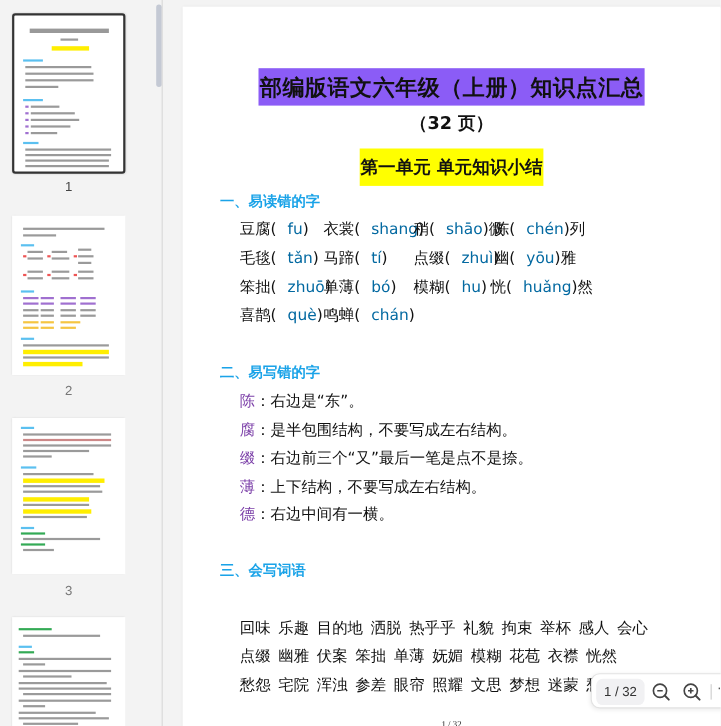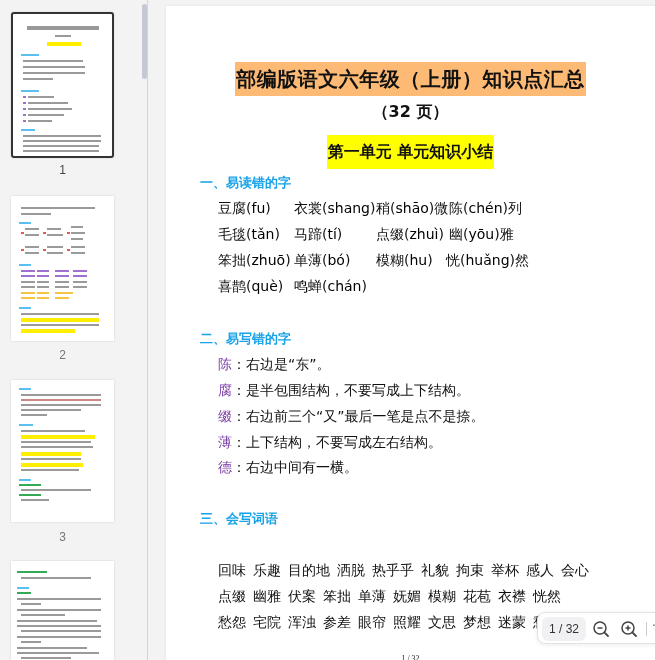--- a/index.html
+++ b/index.html
@@ -18,29 +18,29 @@
   .tl.blue { background: #5bc0f0; }
   .tl.yellow { background: #ffee00; height: 4px; }
   .tl.gray { background: #999; height: 4px; }
   .tl.purple { background: #a070d0; }
   .tl.red { background: #e55; }
 
   
   .viewer { position: absolute; left: 148px; top: 0; width: 507px; height: 660px; background: #f3f3f3; }
   .page { position: absolute; left: 166px; top: 6px; width: 500px; height: 660px; background: #fff; box-shadow: 0 0 3px rgba(0,0,0,0.08); }
   .title-wrap { position: absolute; top: 56px; left: 0; width: 489px; text-align: center; }
-  .doc-title { display: inline-block; background: #fdba74; font-weight: bold; font-size: 20px; color: #111; padding: 0 1px; line-height: 34px; letter-spacing: 0.5px; font-family: "DejaVu Sans", sans-serif; }
+  .doc-title { display: inline-block; background: #8b5cf6; font-weight: bold; font-size: 20px; color: #111; padding: 0 1px; line-height: 34px; letter-spacing: 0.5px; font-family: "DejaVu Sans", sans-serif; }
   .pages-note { position: absolute; top: 96px; left: 0; width: 489px; text-align: center; font-weight: bold; font-size: 16px; color: #111; }
   .unit-wrap { position: absolute; top: 129px; left: 0; width: 489px; text-align: center; }
   .unit-title { display: inline-block; background: #ffff00; font-weight: bold; font-size: 16px; color: #111; line-height: 34px; padding: 0 1px; }
 
   .sec-h { position: absolute; left: 34px; font-weight: bold; font-size: 13px; color: #1aa3e8; }
   .row { position: absolute; left: 52px; font-weight: normal; font-size: 14px; color: #111; white-space: nowrap; }
   .row span.item { position: absolute; top: 0; white-space: nowrap; }
-  .py { color: #000000; }
+  .py { color: #0369a1; margin-left: 10px; }
   .err-char { color: #7b3fa8; }
   .green { color: #1aa34a; }
   .words { word-spacing: 0; }
   .words span { margin-right: 7px; }
 
   .footer-num { position: absolute; top: 648px; left: 0; width: 489px; text-align: center; font-size: 8px; font-family: "Liberation Serif", serif; color: #222; }
 
   
   .toolbar { position: absolute; left: 537px; top: 612px; width: 130px; height: 32px; background: #fff; border: 1px solid #e2e2e2; border-radius: 8px; box-shadow: 0 1px 4px rgba(0,0,0,0.08); }
   .page-ind { position: absolute; left: 4px; top: 4px; width: 44px; height: 24px; background: #f1f1f3; border-radius: 6px; font-size: 12px; color: #333; text-align: center; line-height: 24px; font-family: "Liberation Sans", sans-serif; }
@@ -213,21 +213,21 @@
     <span class="item" style="left:158px;"><span>模糊</span>(<span class="py">hu</span>)</span>
     <span class="item" style="left:228px;"><span>恍</span>(<span class="py">huǎng</span>)<span>然</span></span>
   </div>
   <div class="row" style="top:272px;">
     <span class="item" style="left:0;text-align:right;"><span>喜鹊</span>(<span class="py">què</span>)</span>
     <span class="item" style="left:76px;"><span>鸣蝉</span>(<span class="py">chán</span>)</span>
   </div>
 
   <div class="sec-h" style="top:324px;">二、易写错的字</div>
   <div class="row" style="top:350px;"><span class="err-char">陈</span><span>：右边是“东”。</span></div>
-  <div class="row" style="top:376px;"><span class="err-char">腐</span><span>：是半包围结构，不要写成上下结构。</span></div>
+  <div class="row" style="top:376px;"><span class="err-char">腐</span><span>：是半包围结构，不要写成左右结构。</span></div>
   <div class="row" style="top:402px;"><span class="err-char">缀</span><span>：右边前三个“又”最后一笔是点不是捺。</span></div>
   <div class="row" style="top:428px;"><span class="err-char">薄</span><span>：上下结构，不要写成左右结构。</span></div>
   <div class="row" style="top:453px;"><span class="err-char">德</span><span>：右边中间有一横。</span></div>
 
   <div class="sec-h" style="top:504px;">三、会写词语</div>
   <div class="row words" style="top:556px;">
     <span>回味</span><span>乐趣</span><span>目的地</span><span>洒脱</span><span>热乎乎</span><span>礼貌</span><span>拘束</span><span>举杯</span><span>感人</span><span>会心</span>
   </div>
   <div class="row words" style="top:582px;">
     <span>点缀</span><span>幽雅</span><span>伏案</span><span>笨拙</span><span>单薄</span><span>妩媚</span><span>模糊</span><span>花苞</span><span>衣襟</span><span>恍然</span>

